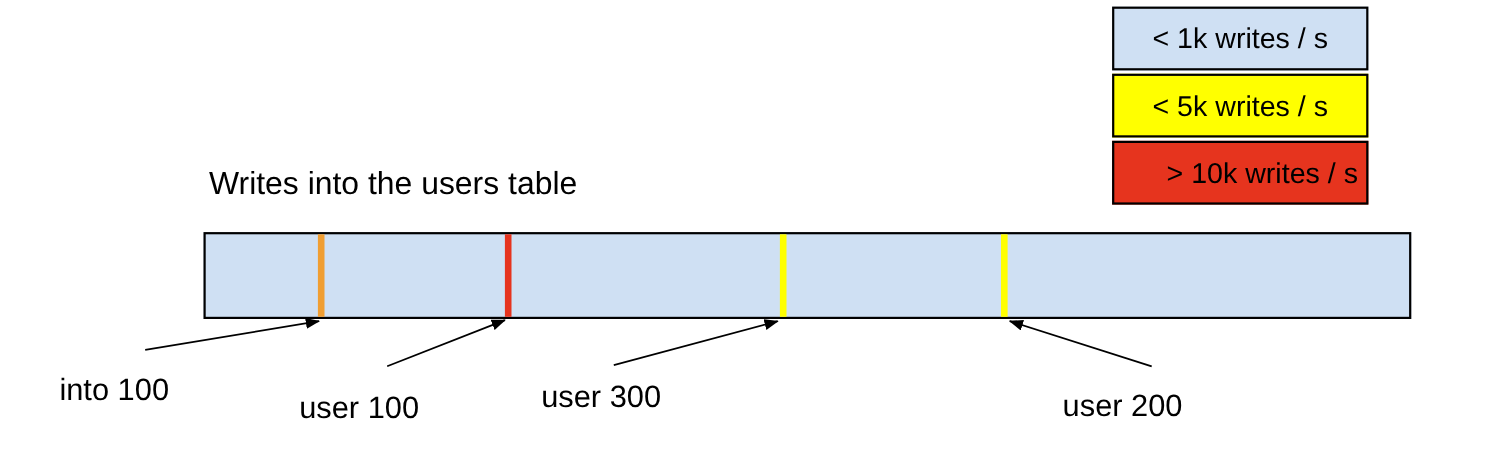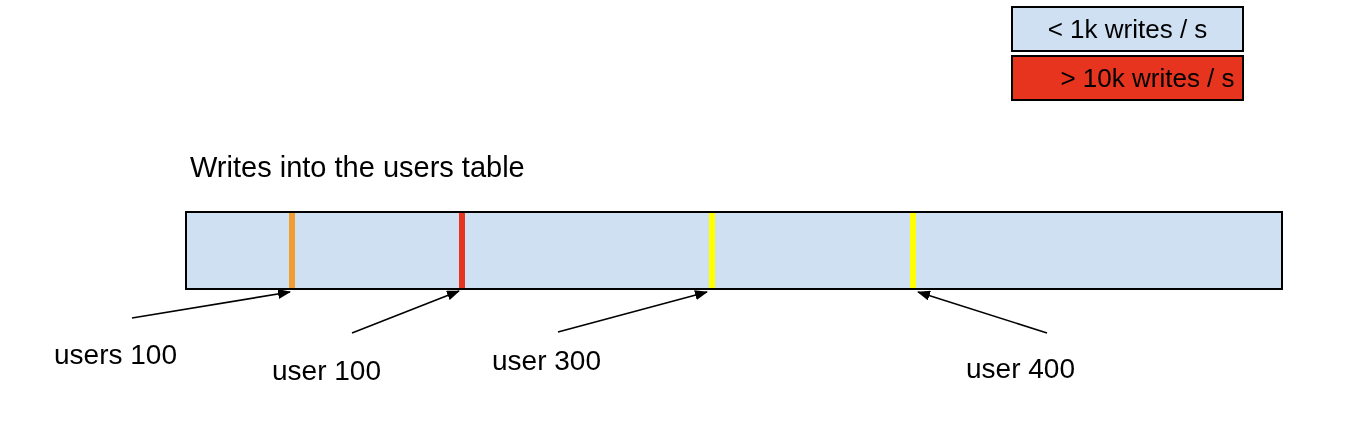--- a/index.html
+++ b/index.html
@@ -25,21 +25,21 @@
   }
   .legend {
     position: absolute;
     left: 1011px;
     top: 6px;
     width: 233px;
   }
   .legend-row {
     box-sizing: border-box;
     width: 233px;
-    height: 46px;
+    height: 58px;
     margin-bottom: 3px;
     border: 2px solid #000000;
     display: flex;
     align-items: center;
     justify-content: center;
   }
   .legend-row span {
     font-size: 26px;
     color: #000000;
     white-space: nowrap;
@@ -78,20 +78,23 @@
 <body>
 
 <div class="canvas">
 
   <div class="title">Writes into the users table</div>
 
   <div class="legend">
     <div class="legend-row" style="background: rgb(207, 224, 243);">
       <span>&lt; 1k writes / s</span>
     </div>
+    <div class="legend-row" style="background: rgb(255, 255, 0);">
+      <span>&lt; 5k writes / s</span>
+    </div>
     <div class="legend-row" style="background: rgb(230, 52, 30); padding-left: 40px;">
       <span>&gt; 10k writes / s</span>
     </div>
   </div>
 
   <div class="bar" style="background: rgb(207, 224, 243); border-color: rgb(0, 0, 0);">
     <div class="marker" style="left: 102px; background: rgb(240, 158, 50);"></div>
     <div class="marker" style="left: 272px; background: rgb(230, 52, 30);"></div>
     <div class="marker" style="left: 522px; background: rgb(255, 255, 0);"></div>
     <div class="marker" style="left: 723px; background: rgb(255, 255, 0);"></div>
@@ -102,18 +105,18 @@
       <marker id="arrowhead" markerUnits="userSpaceOnUse" markerWidth="14" markerHeight="10" refX="12" refY="5" orient="auto">
         <path d="M0,0 L13,5 L0,10 z" fill="#000000"></path>
       </marker>
     </defs>
     <line x1="132" y1="318" x2="290" y2="292" stroke="#000000" stroke-width="1.6" marker-end="url(#arrowhead)"></line>
     <line x1="352" y1="333" x2="459" y2="291" stroke="#000000" stroke-width="1.6" marker-end="url(#arrowhead)"></line>
     <line x1="558" y1="332" x2="707" y2="292" stroke="#000000" stroke-width="1.6" marker-end="url(#arrowhead)"></line>
     <line x1="1047" y1="333" x2="918" y2="292" stroke="#000000" stroke-width="1.6" marker-end="url(#arrowhead)"></line>
   </svg>
 
-  <div class="callout-label" style="left:54px;  top:339px;">users 100</div>
+  <div class="callout-label" style="left:54px;  top:339px;">into 100</div>
   <div class="callout-label" style="left:272px; top:355px;">user 100</div>
   <div class="callout-label" style="left:492px; top:345px;">user 300</div>
-  <div class="callout-label" style="left:966px; top:353px;">user 400</div>
+  <div class="callout-label" style="left:966px; top:353px;">user 200</div>
 
 </div>
 
 </body></html>

